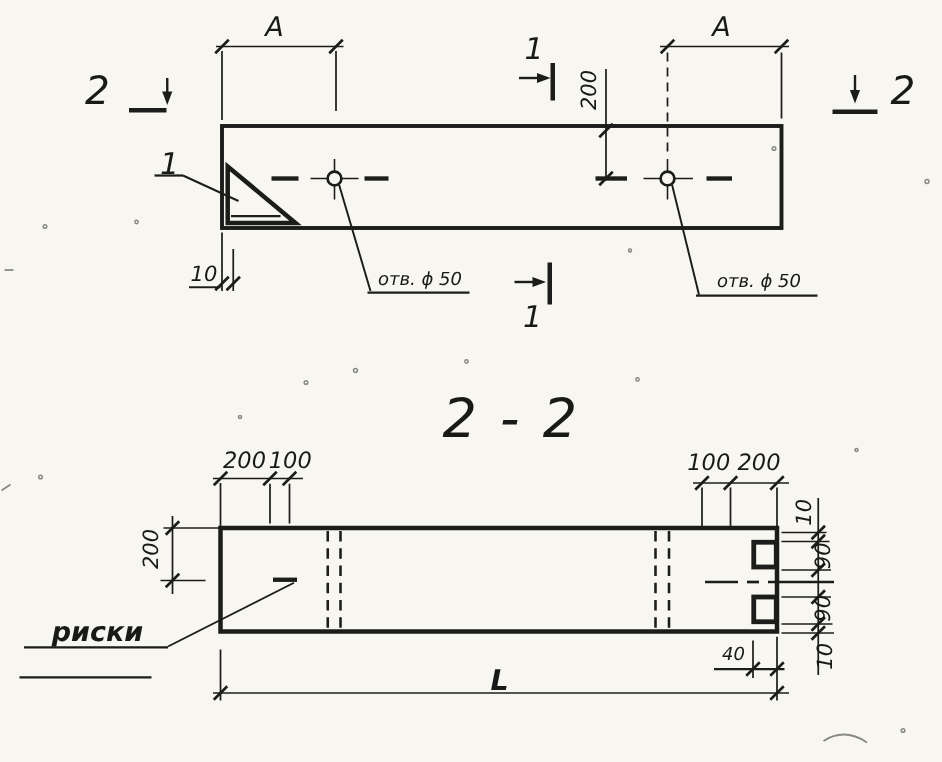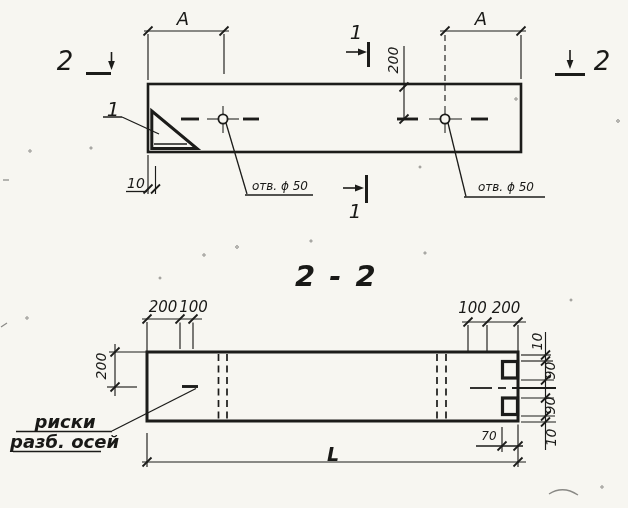--- a/index.html
+++ b/index.html
@@ -29,21 +29,21 @@
     position:absolute;font-style:italic;color:#191917;text-align:center;
     line-height:1;white-space:nowrap;font-family:"DejaVu Sans",sans-serif;
   }
   .rot{transform:rotate(-90deg);}
   .fsA{font-size:18px;}
   .fs2{font-size:26px;}
   .fs1{font-size:20px;}
   .fsd{font-size:15px;}
   .fsr{font-size:14px;}
   .fsl{font-size:12px;}
-  .fstitle{font-size:29px;letter-spacing:2px;font-weight:bold;}
+  .fstitle{font-size:36px;letter-spacing:2px;}
   .fsnote{font-size:18px;font-weight:bold;}
   .fsL{font-size:19px;font-weight:bold;}
 </style>
 </head>
 <body>
 
 <div id="sheet">
 
   <svg width="628" height="508" viewBox="0 0 628 508">
 
@@ -274,18 +274,17 @@
   <div class="txt fstitle" style="left:295px;top:262px;width:72px;">2 - 2</div>
   <div class="txt fsr rot" style="left:80px;top:358px;width:44px;height:16px;">200</div>
   <div class="txt fsd" style="left:147px;top:300px;width:32px;">200</div>
   <div class="txt fsd" style="left:179px;top:300px;width:29px;">100</div>
   <div class="txt fsd" style="left:457px;top:301px;width:31px;">100</div>
   <div class="txt fsd" style="left:489px;top:301px;width:34px;">200</div>
   <div class="txt fsr rot" style="left:519px;top:334px;width:36px;height:15px;">10</div>
   <div class="txt fsr rot" style="left:532px;top:363px;width:36px;height:15px;">90</div>
   <div class="txt fsr rot" style="left:532px;top:398px;width:36px;height:15px;">90</div>
   <div class="txt fsr rot" style="left:533px;top:430px;width:36px;height:15px;">10</div>
-  <div class="txt fsl" style="left:477px;top:430px;width:24px;">70</div>
+  <div class="txt fsl" style="left:477px;top:430px;width:24px;">40</div>
   <div class="txt fsL" style="left:321px;top:445px;width:24px;">L</div>
   <div class="txt fsnote" style="left:18px;top:413px;width:94px;">риски</div>
-  <div class="txt fsnote" style="left:10px;top:433px;width:100px;">разб. осей</div>
 
 </div>
 
 </body></html>

